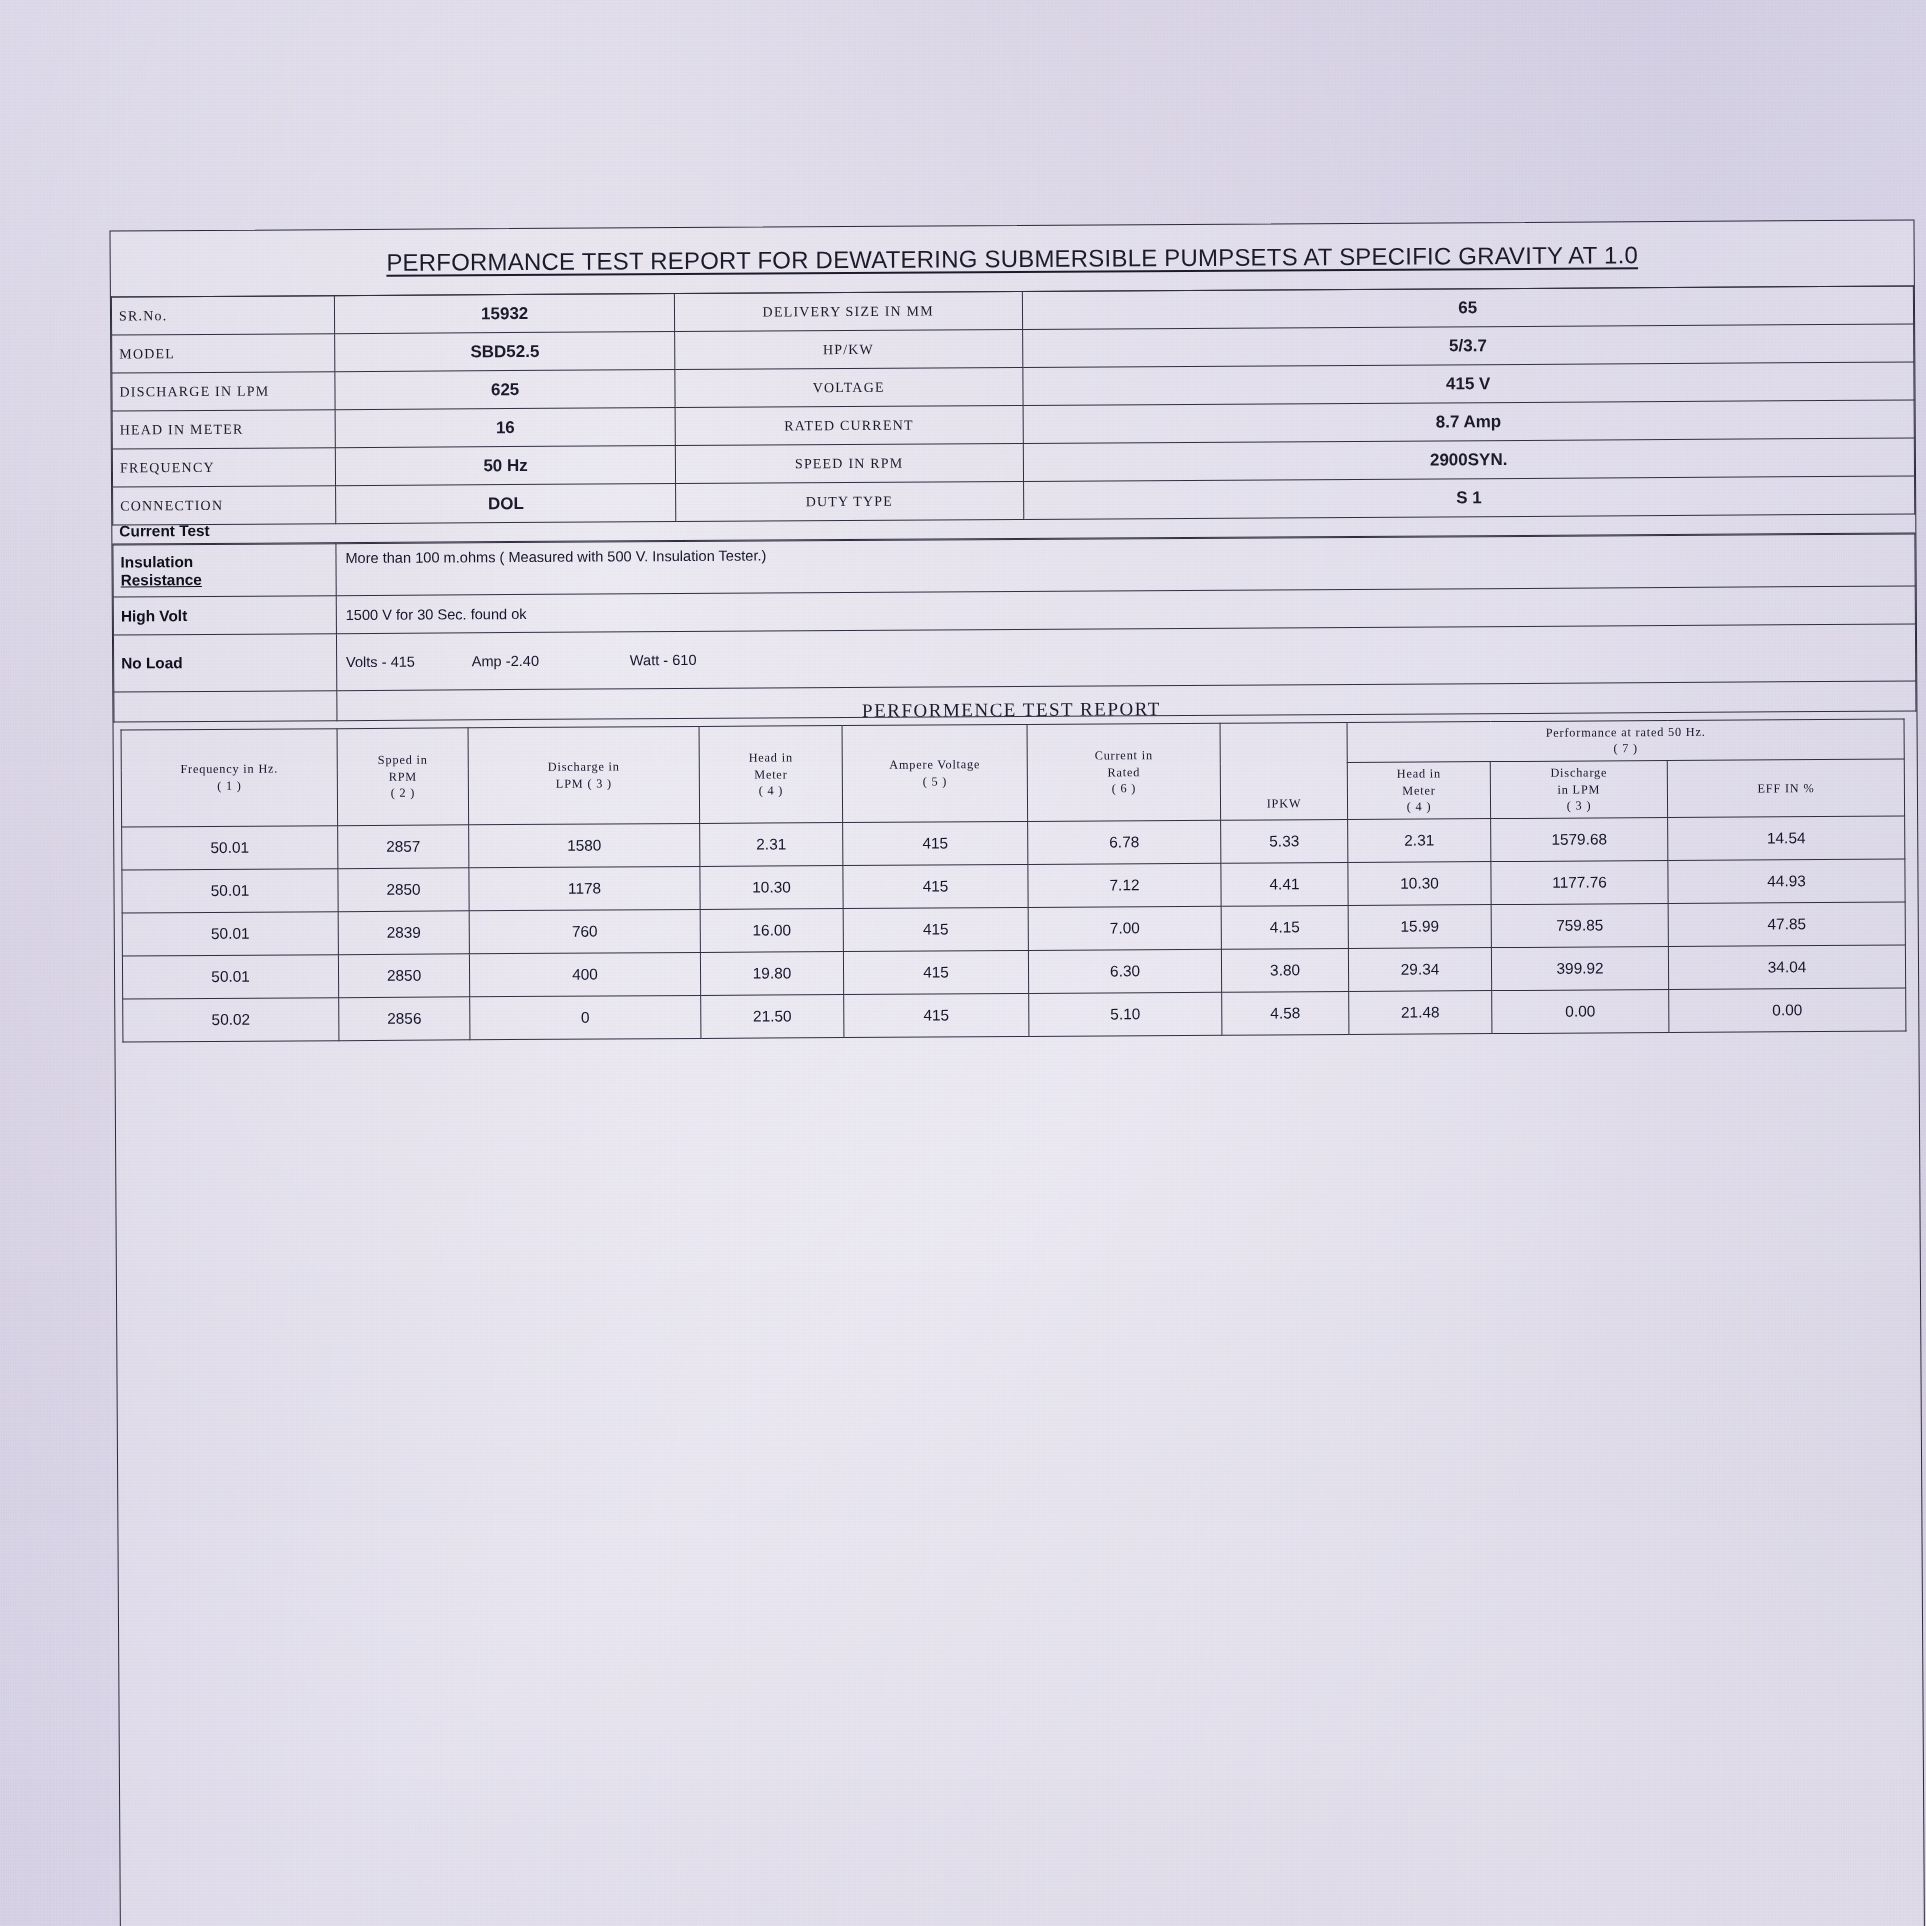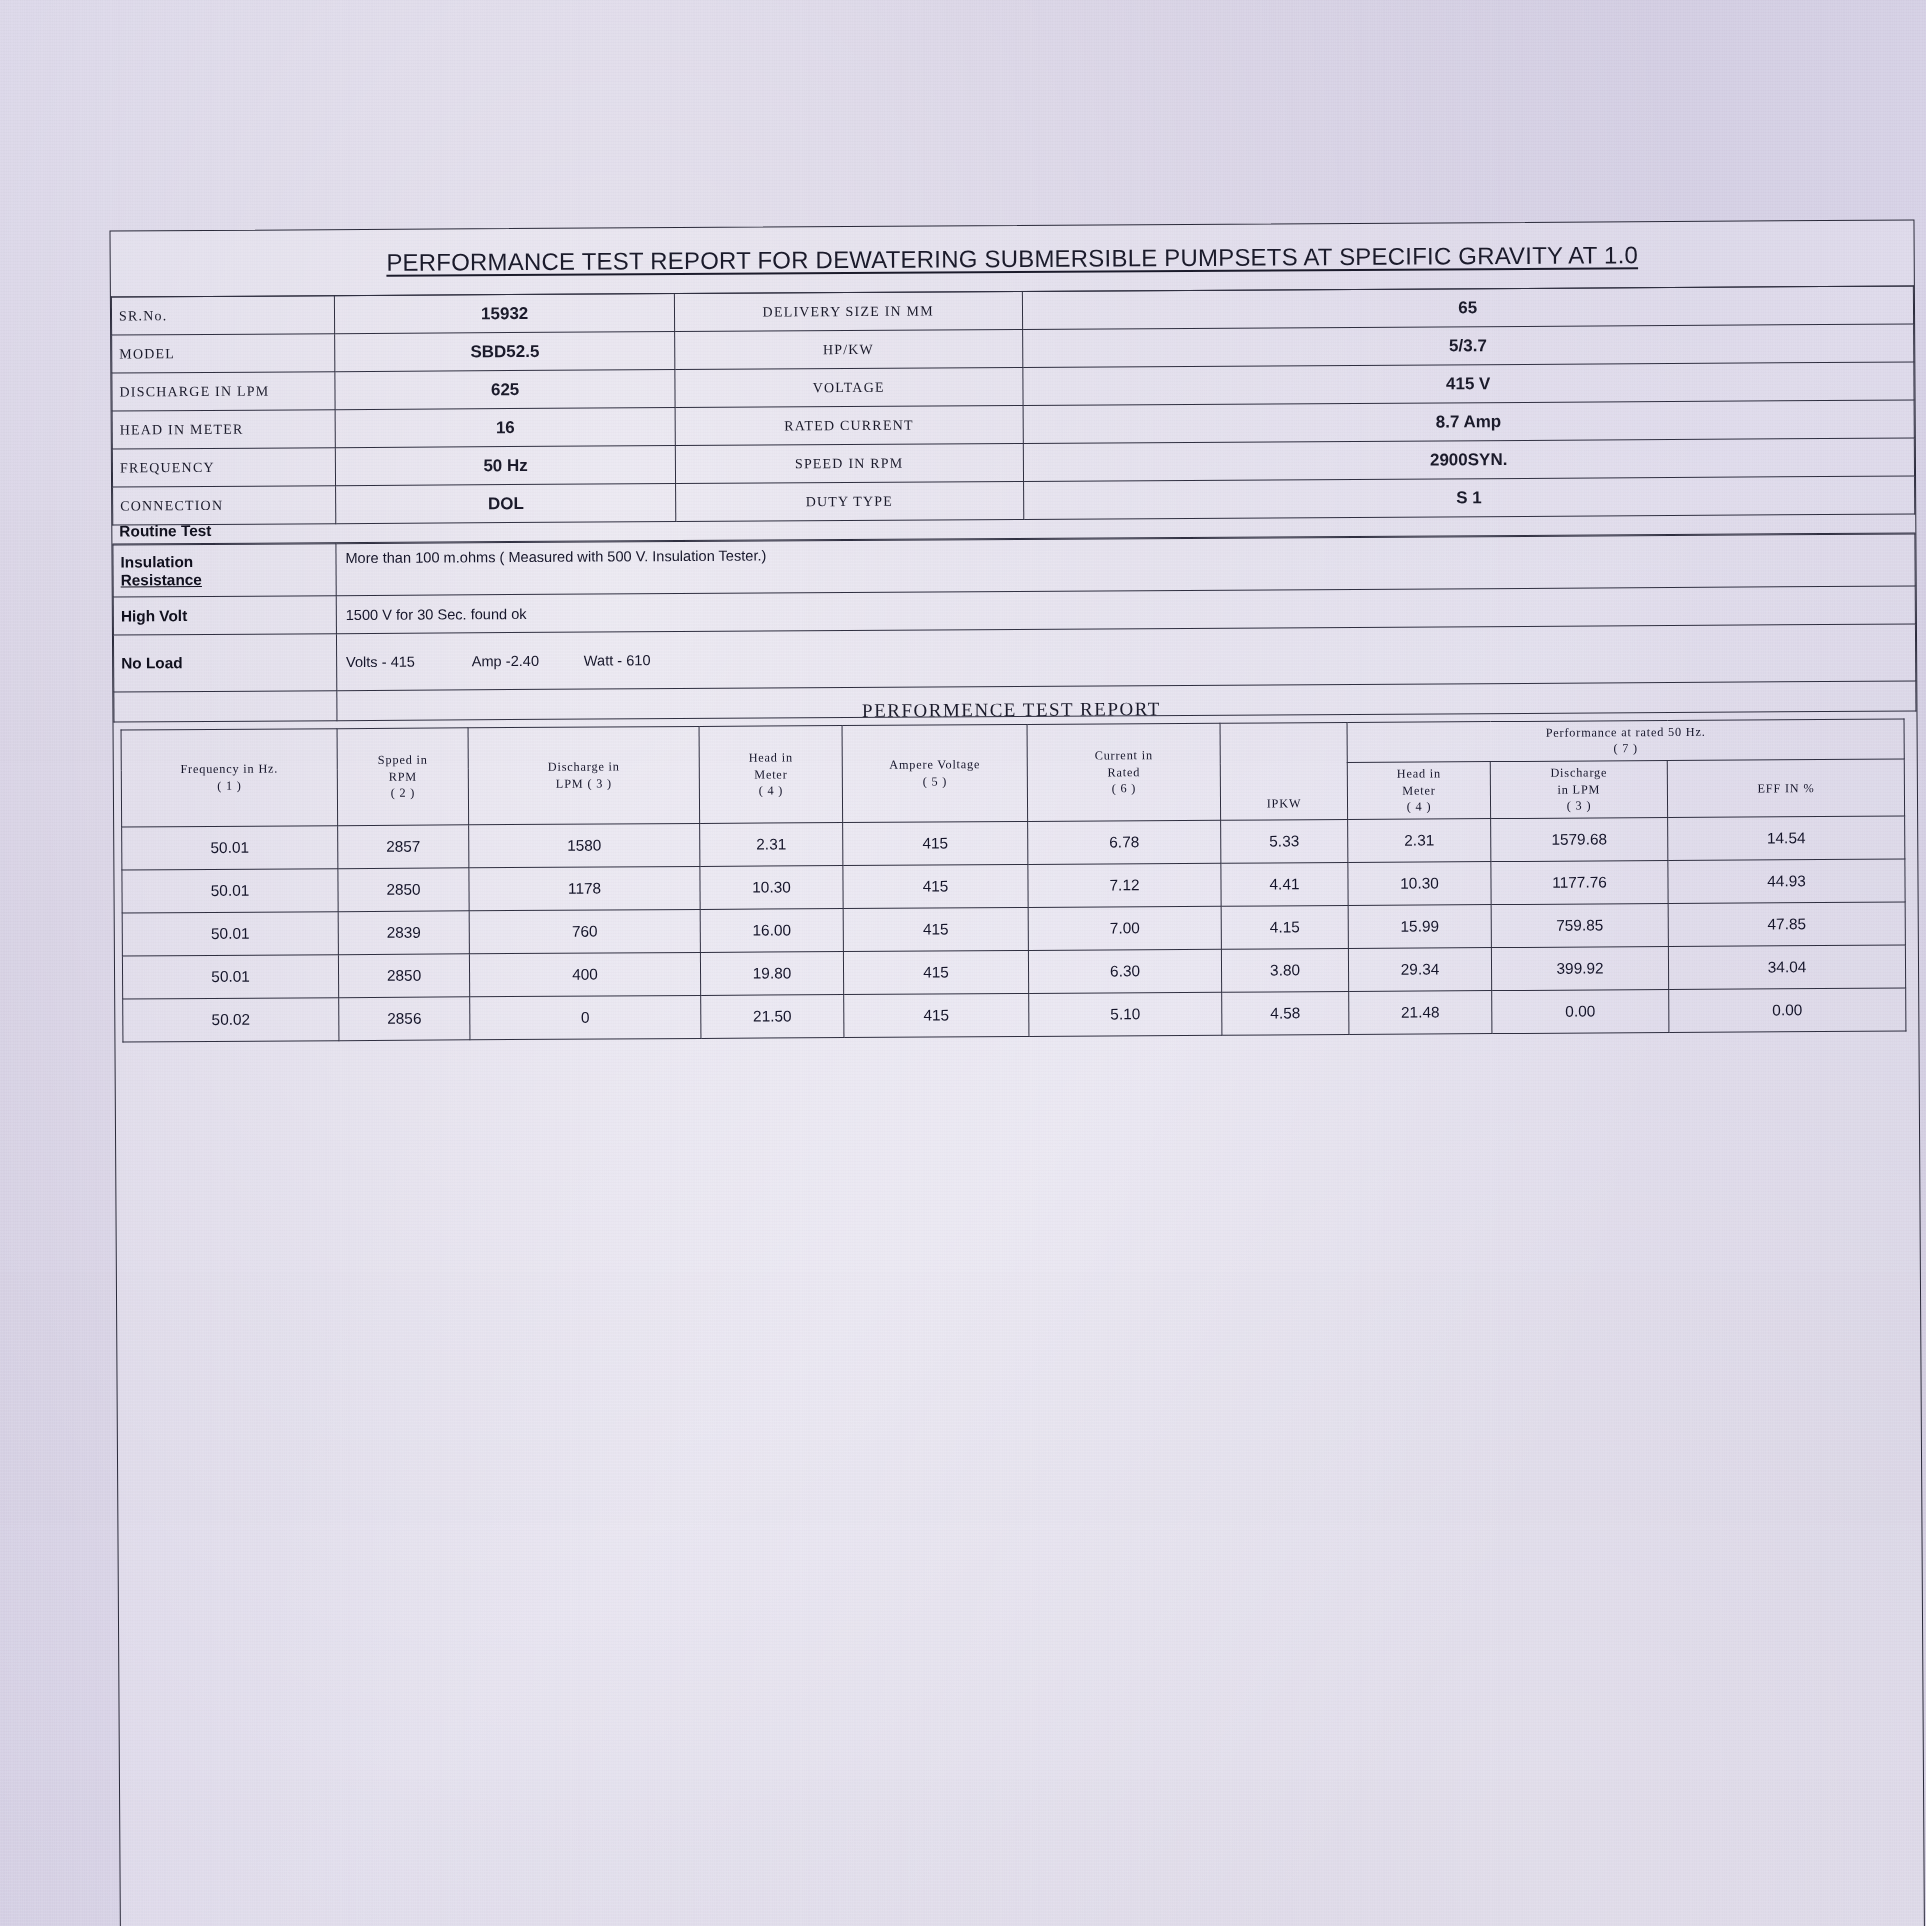--- a/index.html
+++ b/index.html
@@ -138,21 +138,21 @@
         <td class="lbl">CONNECTION</td>
         <td class="val">DOL</td>
         <td class="lbl2">DUTY TYPE</td>
         <td class="val2">S 1</td>
       </tr>
     </tbody>
   </table>
 
   <div style="position:absolute;left:0;top:287px;width:100%;">
     <div style="border-bottom:1.2px solid #2f2f40;height:25px;display:flex;align-items:center;padding-left:7px;">
-      <span class="rt-label">Routine Test</span>
+      <span class="rt-label">Current Test</span>
     </div>
     <table style="width:100%;border-collapse:collapse;table-layout:fixed;">
       <colgroup>
           <col style="width:223px">
           <col style="width:1576px">
         </colgroup>
       <tbody>
         <tr>
           <td style="border:1.2px solid #2f2f40;height:49px;padding-left:7px;vertical-align:middle;">
             <div class="rt-label">Insulation</div>
@@ -169,21 +169,21 @@
           <td style="border:1.2px solid #2f2f40;padding-left:8.5px;">
             <span class="rt-value">1500 V for 30 Sec. found ok</span>
           </td>
         </tr>
         <tr>
           <td style="border:1.2px solid #2f2f40;height:54px;padding-left:7px;">
             <span class="rt-label">No Load</span>
           </td>
           <td style="border:1.2px solid #2f2f40;padding-left:8.5px;">
             <span class="rt-value" style="margin-right:55px;">Volts -  415</span>
-            <span class="rt-value" style="margin-right:43px;">Amp -2.40</span>
+            <span class="rt-value" style="margin-right:89px;">Amp -2.40</span>
             <span class="rt-value">Watt - 610</span>
           </td>
         </tr>
         <tr>
           <td style="border:1.2px solid #2f2f40;height:27px;"></td>
           <td style="border:1.2px solid #2f2f40;"></td>
         </tr>
       </tbody>
     </table>
   </div>

